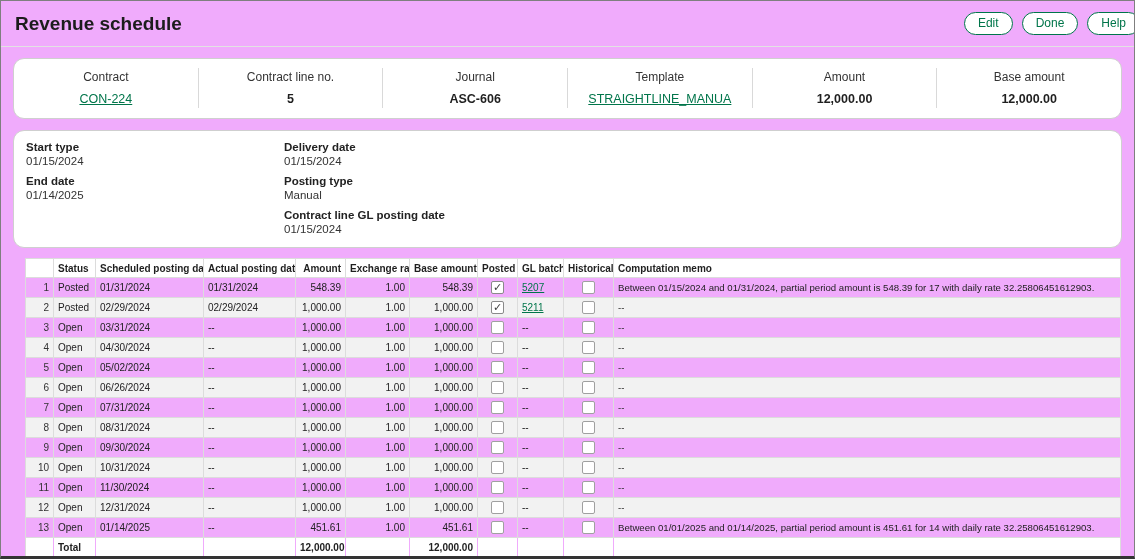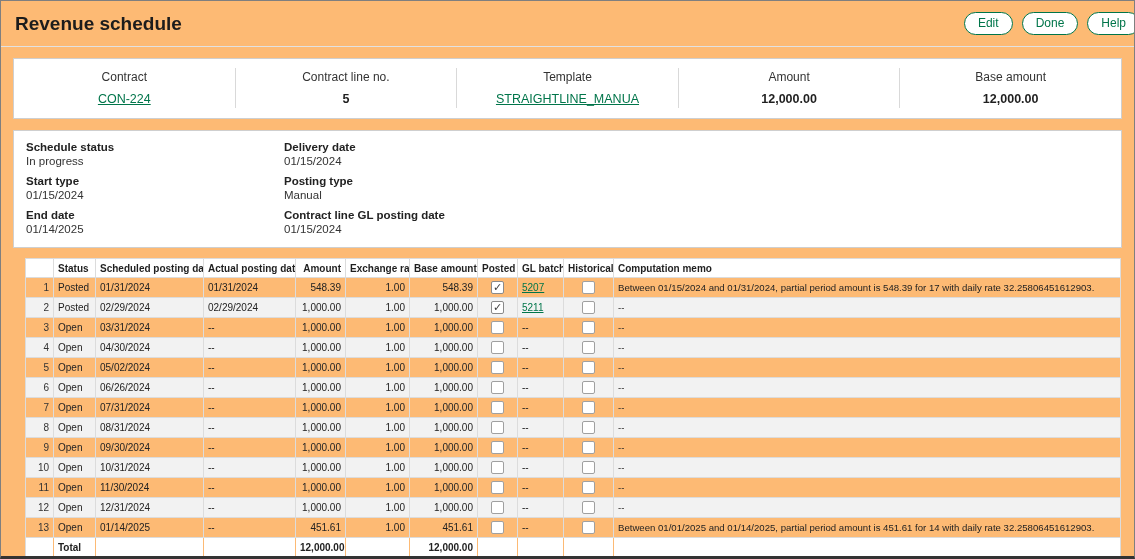--- a/index.html
+++ b/index.html
@@ -1,39 +1,39 @@
 <!DOCTYPE html>
 <html style="--accent: #00754a;"><head>
 <meta charset="utf-8">
 <style>
   * { box-sizing: border-box; }
   html, body { margin: 0; padding: 0; background: #fff; }
   body { font-family: "Liberation Sans", "DejaVu Sans", sans-serif; color: #222; }
 
   .window {
-    width: 1135px; height: 559px; background: #fdba74;
+    width: 1135px; height: 559px; background: #f0abfc;
     border: 1px solid #7f7f7f; border-bottom: 3px solid #333;
     overflow: hidden; position: relative;
   }
 
   
   .topbar {
     height: 46px; display: flex; align-items: center; justify-content: space-between;
     padding: 0 12px 0 14px; border-bottom: 1px solid #e2e2e2;
   }
   .topbar h1 { margin: 0; font-size: 19px; font-weight: 700; color: #1c1c1c; }
   .actions { display: flex; gap: 9px; margin-right: -18px; }
   .btn {
     font-family: inherit; font-size: 12px; color: var(--accent, #00754a);
     background: #fff; border: 1px solid var(--accent, #00754a);
     border-radius: 12px; padding: 3px 13px; line-height: 1.2; cursor: pointer; white-space: nowrap;
   }
 
   
-  .card { border: 1px solid #cfcfcf; border-radius: 0; margin: 11px 12px 0 12px; background: #fff; }
+  .card { border: 1px solid #cfcfcf; border-radius: 11px; margin: 11px 12px 0 12px; background: #fff; }
 
   .summary { display: flex; align-items: stretch; padding: 9px 0 10px; }
   .sum-cell { flex: 1 1 0; text-align: center; padding: 2px 8px; border-right: 1px solid #d9d9d9; overflow: hidden; white-space: nowrap; }
   .sum-cell:last-child { border-right: none; }
   .sum-label { font-size: 12px; color: #333; margin-bottom: 8px; }
   .sum-value { font-size: 12.5px; font-weight: 700; color: #1f1f1f; }
   .green-link { color: var(--accent, #00754a); text-decoration: underline; cursor: pointer; font-weight: 400; }
 
   .details { padding: 10px 12px 12px; display: flex; }
   .d-col { display: flex; flex-direction: column; gap: 8px; }
@@ -83,41 +83,41 @@
       <div class="sum-label">Contract</div>
       <div class="sum-value">
         <a href="#" class="green-link">CON-224</a>
       </div>
     </div>
     <div class="sum-cell">
       <div class="sum-label">Contract line no.</div>
       <div class="sum-value">5</div>
     </div>
     <div class="sum-cell">
+      <div class="sum-label">Journal</div>
+      <div class="sum-value">ASC-606</div>
+    </div>
+    <div class="sum-cell">
       <div class="sum-label">Template</div>
       <div class="sum-value">
         <a href="#" class="green-link">STRAIGHTLINE_MANUA</a>
       </div>
     </div>
     <div class="sum-cell">
       <div class="sum-label">Amount</div>
       <div class="sum-value">12,000.00</div>
     </div>
     <div class="sum-cell">
       <div class="sum-label">Base amount</div>
       <div class="sum-value">12,000.00</div>
     </div>
   </section>
 
   <section class="card details">
     <div class="d-col left">
-      <div>
-        <div class="f-label">Schedule status</div>
-        <div class="f-value">In progress</div>
-      </div>
       <div>
         <div class="f-label">Start type</div>
         <div class="f-value">01/15/2024</div>
       </div>
       <div>
         <div class="f-label">End date</div>
         <div class="f-value">01/14/2025</div>
       </div>
     </div>
     <div class="d-col">

